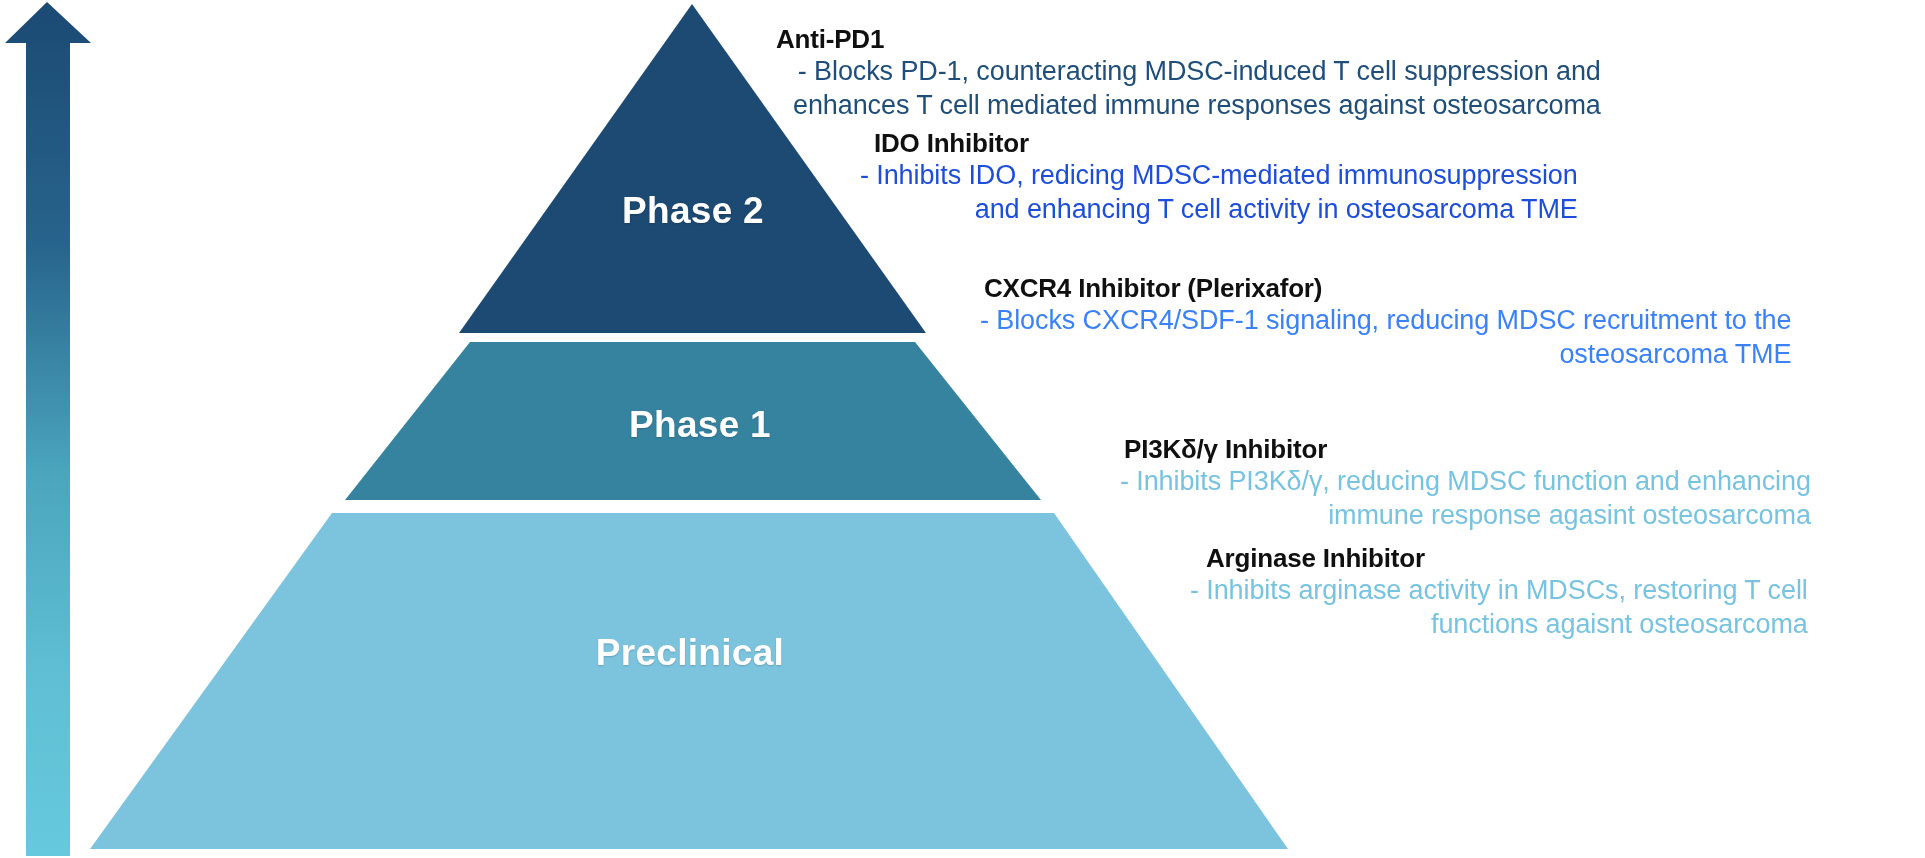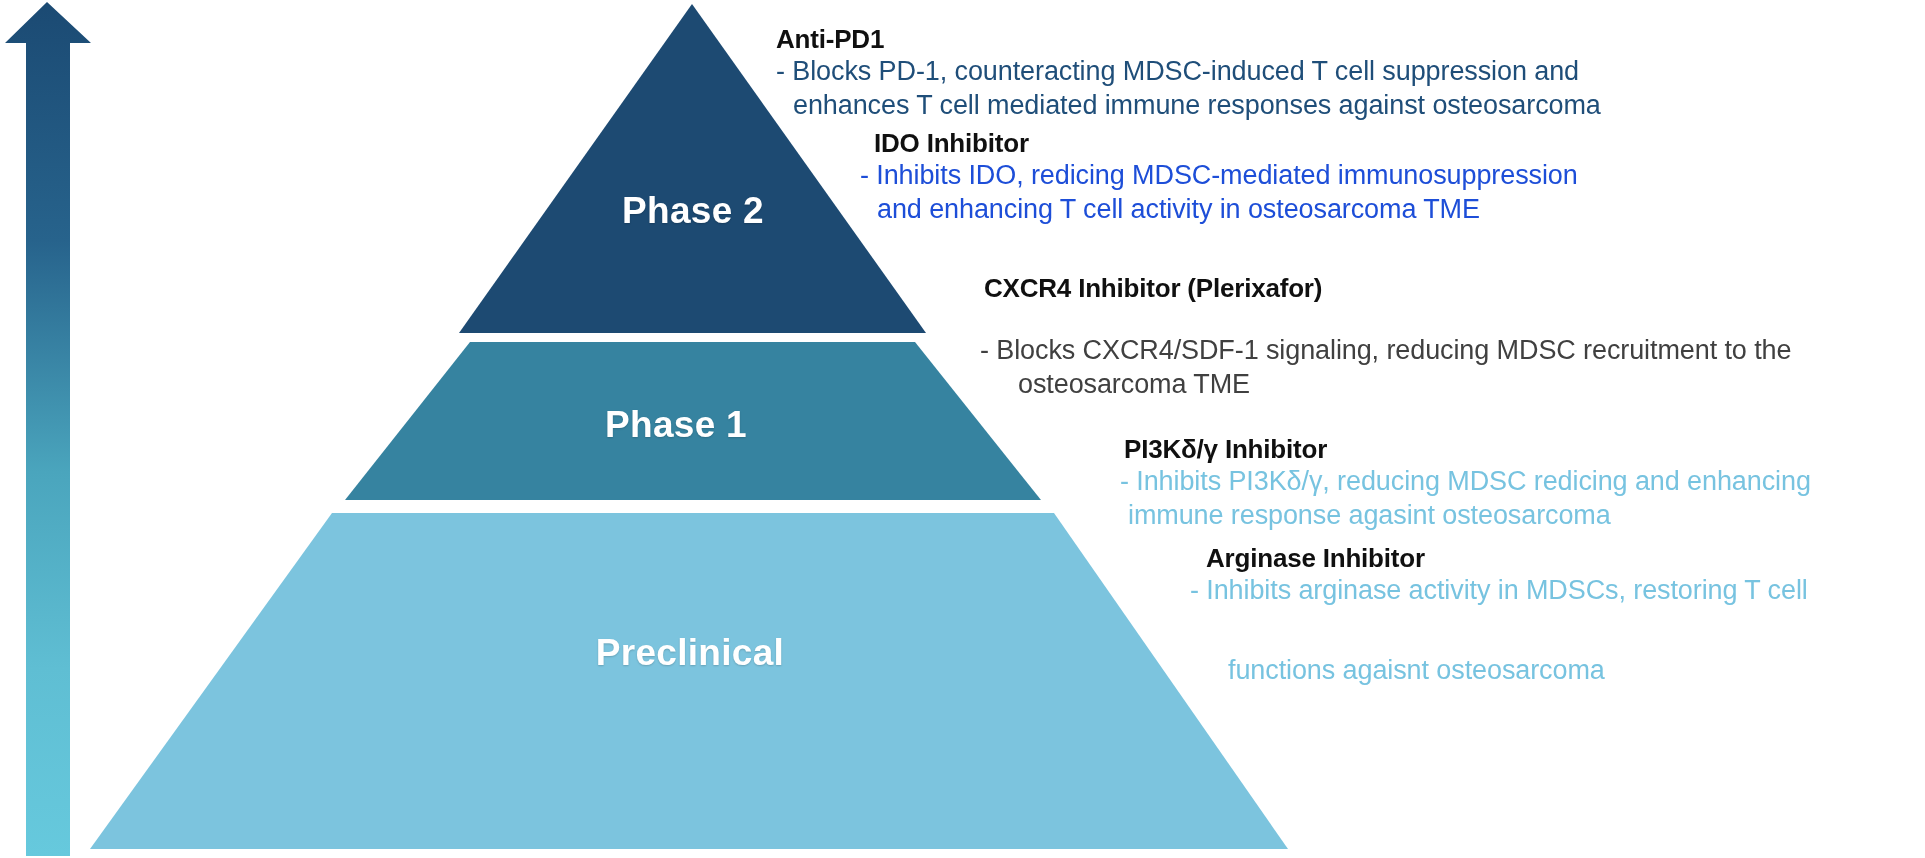--- a/index.html
+++ b/index.html
@@ -46,21 +46,21 @@
     letter-spacing: 0.3px;
     text-shadow: 0 1px 2px rgba(0,0,0,0.18);
   }
   #tier-label-phase2 {
     left: 460px;
     top: 190px;
     width: 466px;
     font-size: 37px;
   }
   #tier-label-phase1 {
-    left: 328px;
+    left: 352px;
     top: 404px;
     width: 696px;
     font-size: 37px;
   }
   #tier-label-preclinical {
     left: 200px;
     top: 632px;
     width: 980px;
     font-size: 37px;
   }
@@ -78,47 +78,48 @@
     letter-spacing: -0.2px;
   }
   .ann-body {
     font-size: 27px;
     line-height: 1.27;
     letter-spacing: -0.1px;
   }
   .ann-body .line {
     display: block;
     white-space: nowrap;
+    text-align: right;
   }
   .ann-body .line.indent {
     padding-left: 17px;
   }
 
   
   #ann-anti-pd1        { left: 776px;  top: 24px;  }
   #ann-anti-pd1 .ann-body { color: #1f4e79; }
 
   #ann-ido             { left: 860px;  top: 128px; }
   #ann-ido .ann-title  { padding-left: 14px; }
   #ann-ido .ann-body   { color: #1d4ed8; }
 
   #ann-cxcr4           { left: 980px;  top: 273px; }
   #ann-cxcr4 .ann-title{ padding-left: 4px; }
-  #ann-cxcr4 .ann-body { color: #404040; margin-top: 30px; }
+  #ann-cxcr4 .ann-body { color: #3b82f6; }
   #ann-cxcr4 .ann-body .line.indent { padding-left: 38px; }
 
   #ann-pi3k            { left: 1120px; top: 434px; }
   #ann-pi3k .ann-title { padding-left: 4px; }
   #ann-pi3k .ann-body  { color: #77c3e0; }
   #ann-pi3k .ann-body .line.indent { padding-left: 8px; }
 
   #ann-arginase        { left: 1190px; top: 543px; }
   #ann-arginase .ann-title { padding-left: 16px; }
   #ann-arginase .ann-body  { color: #77c3e0; }
-  #ann-arginase .ann-body .line.indent { padding-left: 38px; margin-top: 46px; }
+  #ann-arginase .ann-body .line.indent { padding-left: 38px; }
 </style>
 </head>
 <body>
 
 <div id="stage">
 
   <svg id="progress-arrow" viewBox="0 0 110 858">
     <defs>
       <linearGradient id="arrowGrad" x1="0" y1="0" x2="0" y2="1">
         <stop offset="0%" stop-color="#1b4a73"></stop>
@@ -164,21 +165,21 @@
     <div class="ann-title">CXCR4 Inhibitor (Plerixafor)</div>
     <div class="ann-body">
       <span class="line">- Blocks CXCR4/SDF-1 signaling, reducing MDSC recruitment to the</span>
       <span class="line indent">osteosarcoma TME</span>
     </div>
   </div>
 
   <div class="annotation" id="ann-pi3k">
     <div class="ann-title">PI3Kδ/γ Inhibitor</div>
     <div class="ann-body">
-      <span class="line">- Inhibits PI3Kδ/γ, reducing MDSC redicing and enhancing</span>
+      <span class="line">- Inhibits PI3Kδ/γ, reducing MDSC function and enhancing</span>
       <span class="line indent">immune response agasint osteosarcoma</span>
     </div>
   </div>
 
   <div class="annotation" id="ann-arginase">
     <div class="ann-title">Arginase Inhibitor</div>
     <div class="ann-body">
       <span class="line">- Inhibits arginase activity in MDSCs, restoring T cell</span>
       <span class="line indent">functions agaisnt osteosarcoma</span>
     </div>

